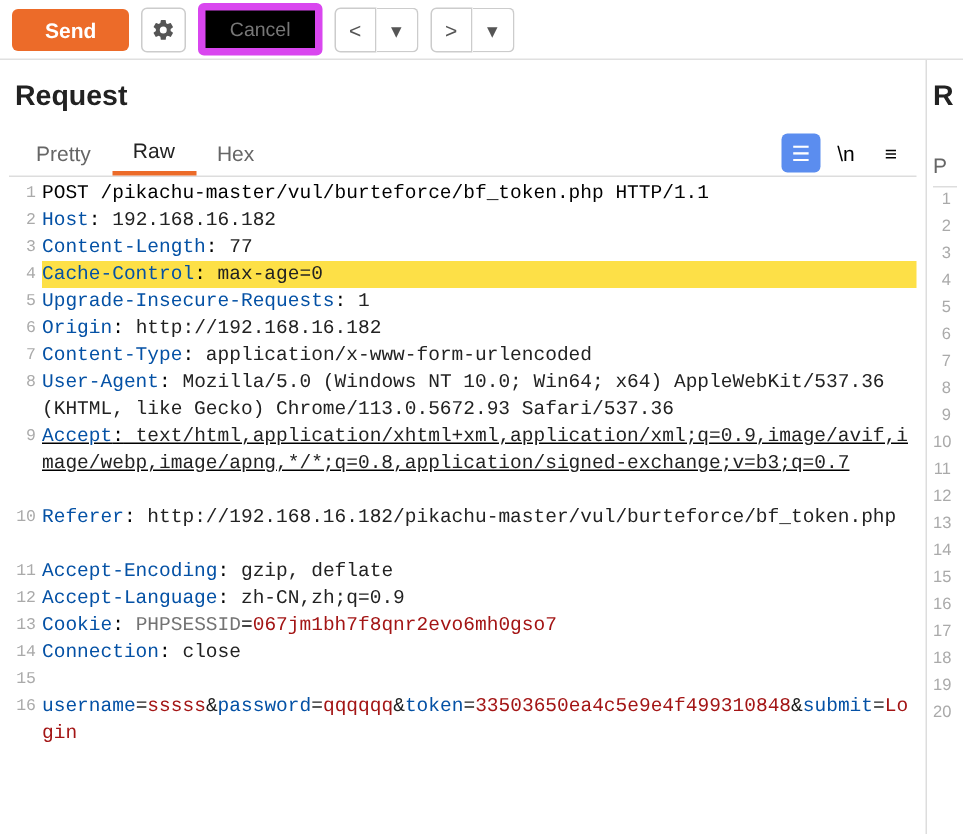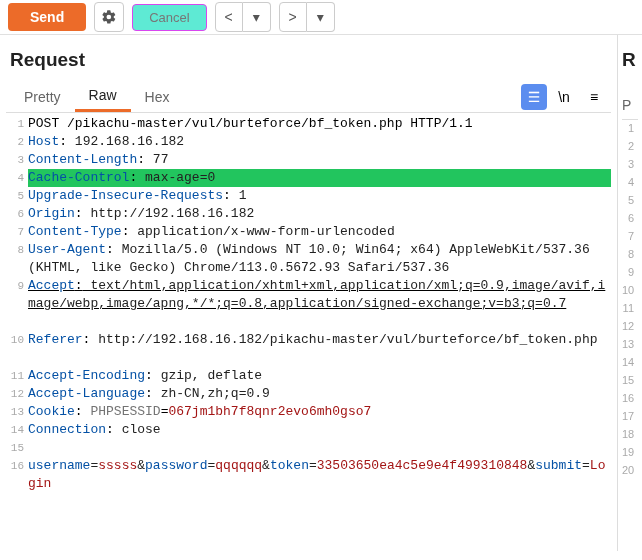--- a/index.html
+++ b/index.html
@@ -1,20 +1,20 @@
 <!DOCTYPE html>
 <html><head>
 <meta charset="utf-8">
 <style>
   * { box-sizing: border-box; margin: 0; padding: 0; }
   body { font-family: -apple-system, BlinkMacSystemFont, "Segoe UI", Arial, sans-serif; background: #fff; width: 642px; height: 560px; overflow: hidden; }
   .toolbar { display: flex; align-items: center; gap: 8px; padding: 2px 8px; border-bottom: 1px solid #e0e0e0; }
   .btn-send { background: #ec6b29; color: #fff; border: none; padding: 6px 22px; border-radius: 4px; font-weight: 600; font-size: 14px; cursor: pointer; }
   .btn-icon { width: 30px; height: 30px; border: 1px solid #ccc; background: #fff; border-radius: 4px; display: flex; align-items: center; justify-content: center; cursor: pointer; }
-  .btn-cancel { border: 1px solid #d946ef; background: #5eead4; padding: 5px 16px; border-radius: 4px; font-size: 13px; color: #777; cursor: pointer; }
+  .btn-cancel { border: 5px solid #d946ef; background: #000000; padding: 5px 16px; border-radius: 4px; font-size: 13px; color: #777; cursor: pointer; }
   .btn-group { display: flex; }
   .btn-seg { width: 28px; height: 30px; border: 1px solid #ccc; background: #fff; display: flex; align-items: center; justify-content: center; cursor: pointer; color: #555; font-size: 14px; }
   .btn-seg:first-child { border-radius: 4px 0 0 4px; }
   .btn-seg:last-child { border-radius: 0 4px 4px 0; border-left: none; }
   .main { display: flex; height: calc(560px - 44px); }
   .panel { flex: 1; padding: 14px 6px 24px 6px; border-right: 1px solid #ddd; overflow: hidden; }
   .panel-r { width: 24px; padding: 14px 4px; overflow: hidden; }
   .panel-title { font-size: 19px; font-weight: 700; color: #222; margin-left: 4px; margin-bottom: 10px; }
   .tabs { display: flex; align-items: center; border-bottom: 1px solid #ddd; padding: 0 4px; }
   .tab { padding: 6px 14px; font-size: 14px; color: #666; cursor: pointer; }
@@ -27,21 +27,21 @@
   .gutter div { height: 18px; font-size: 11px; }
   .code { flex: 1; padding-top: 2px; padding-left: 4px; overflow-wrap: break-word; word-break: break-all; }
   .code .ln { min-height: 18px; }
   .hdr { color: #0451a5; }
   .val { color: #222; }
   .cookie-k { color: #737373; }
   .cookie-v { color: #a31515; }
   .bk { color: #0451a5; }
   .bv { color: #a31515; }
   .bsep { color: #222; }
-  .ln.hl { background: #22c55e; }
+  .ln.hl { background: #fde047; }
   .gear-svg { width: 16px; height: 16px; }
   .tiny-gutter { width: 12px; color:#aaa; font-size:11px; text-align:right; padding-top: 2px;}
   .tiny-gutter div{height:18px;}
 </style>
 </head>
 <body>
 
 <div class="toolbar">
   <button class="btn-send">Send</button>
   <button class="btn-icon">

